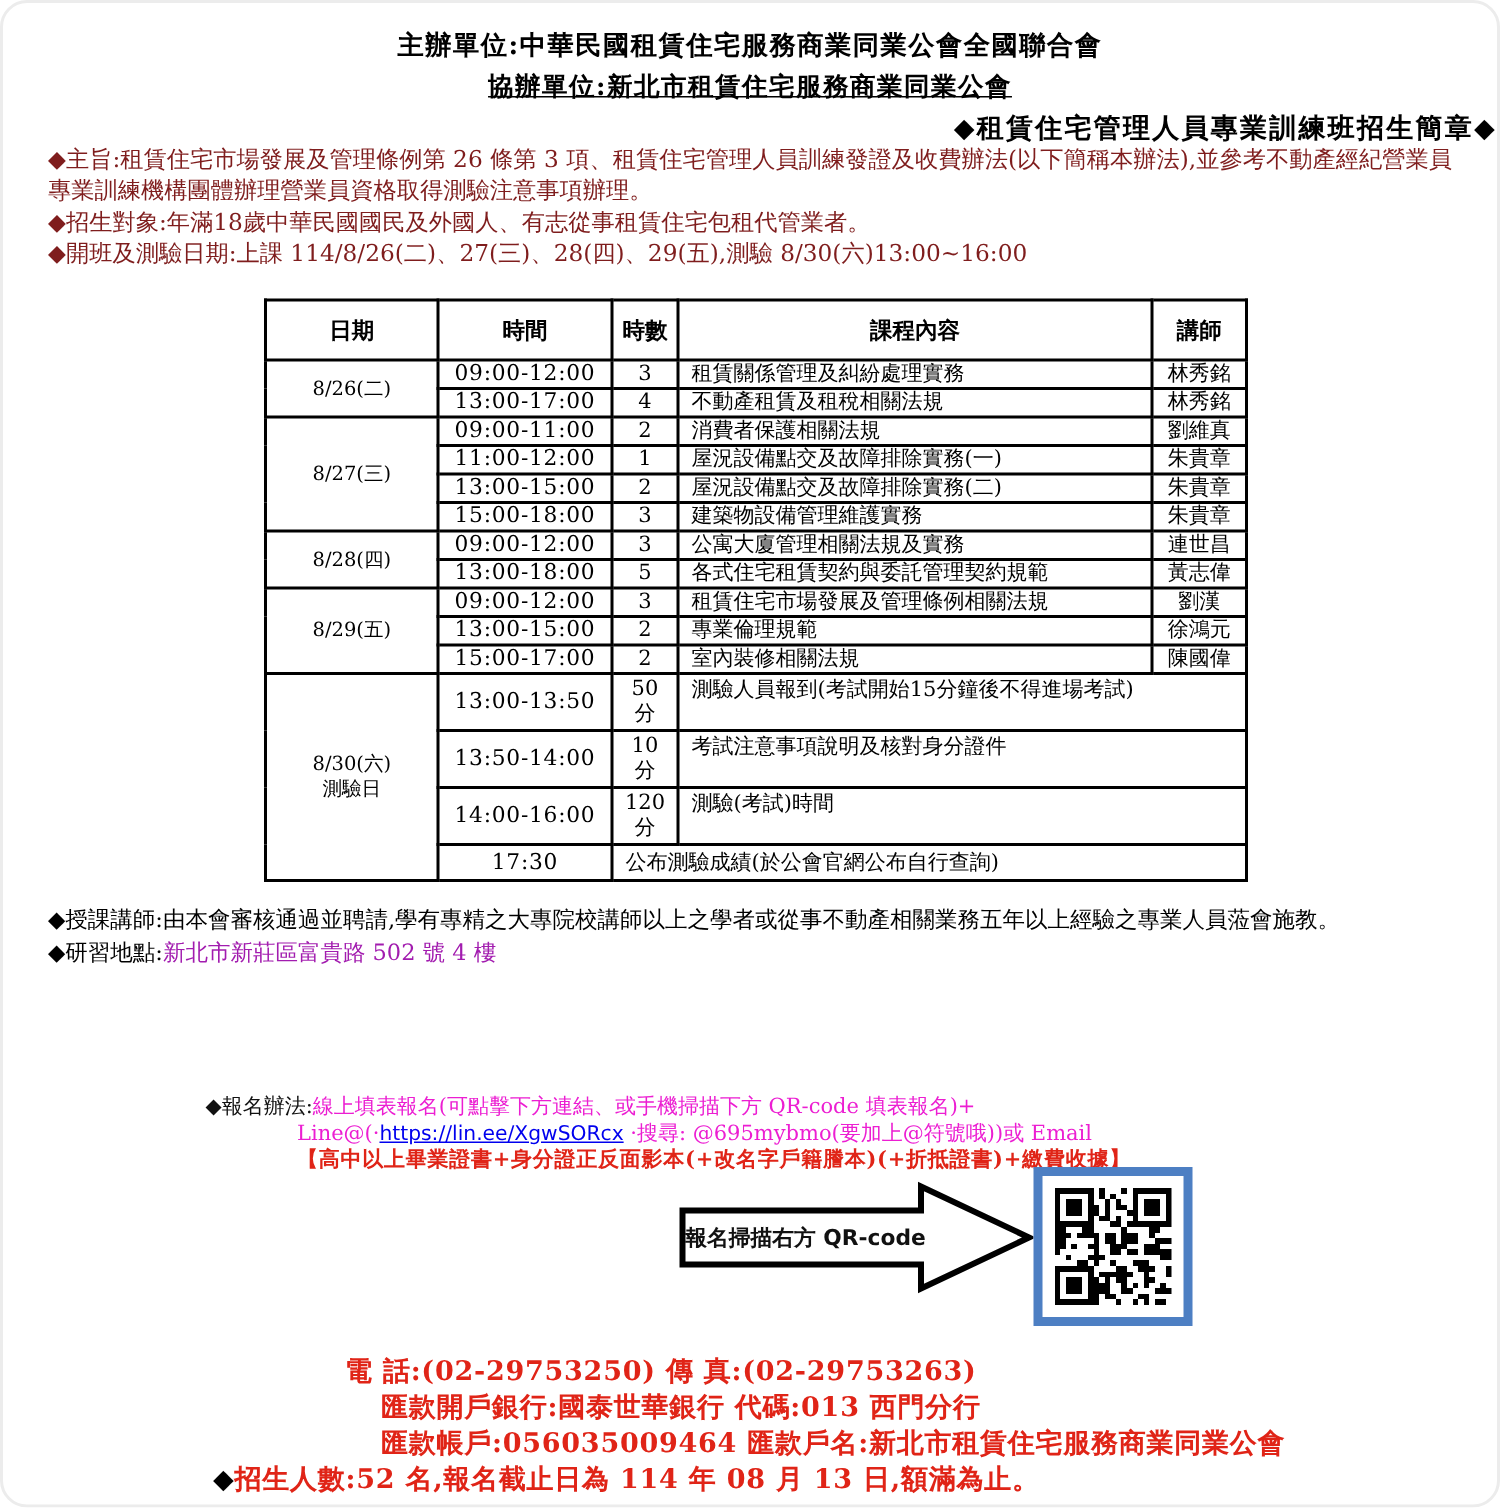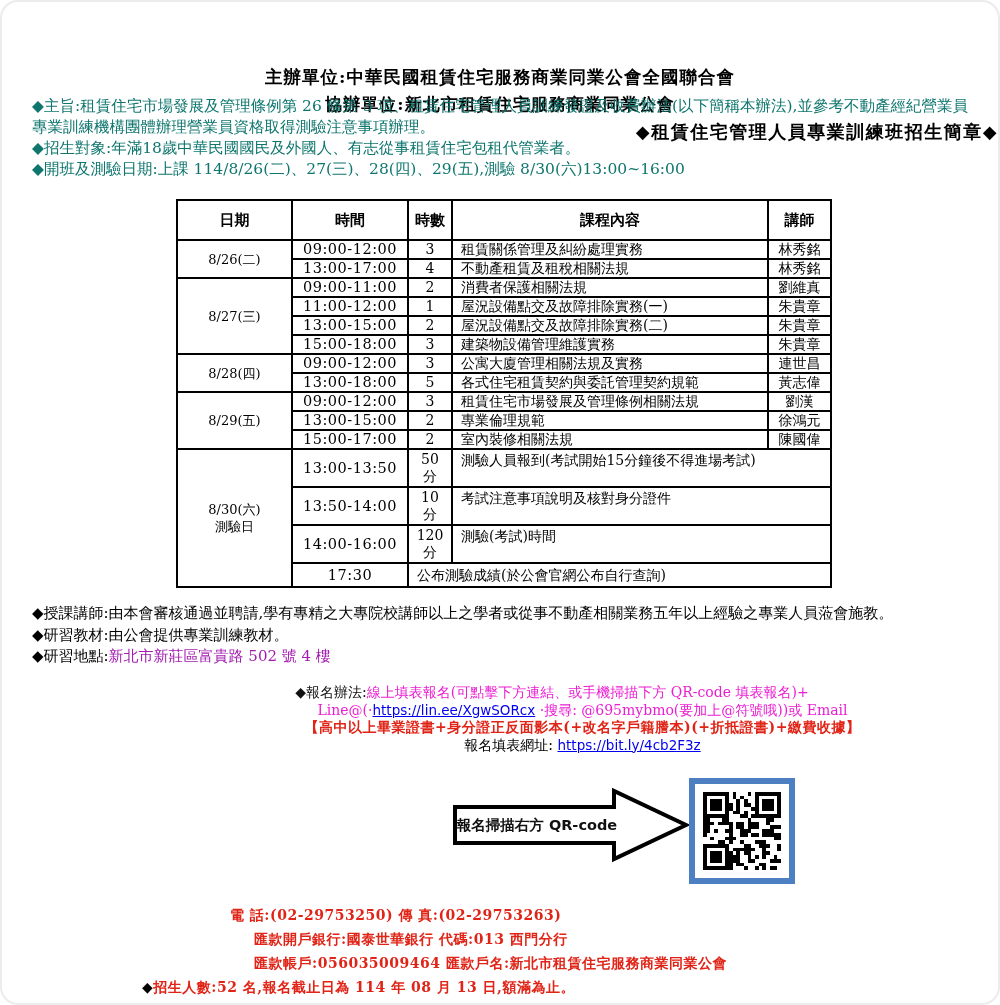--- a/index.html
+++ b/index.html
@@ -7,26 +7,26 @@
   body {
     width:1000px; height:1005px;
     font-family:"DejaVu Serif","Liberation Serif",serif;
     color:#111;
   }
   .page {
     position:relative; width:1000px; height:1005px; background:#fff;
     border:2px solid #ececec; border-radius:18px; overflow:hidden;
   }
   
-  .header { position:absolute; top:16px; left:0; width:100%; text-align:center; font-weight:bold; color:#000;margin-top:46px; }
+  .header { position:absolute; top:16px; left:0; width:100%; text-align:center; font-weight:bold; color:#000; }
   .header .h1 { font-size:17.5px; line-height:27px; letter-spacing:1px; }
-  .header .h2 { font-size:17px;   line-height:27px; letter-spacing:1px; }
+  .header .h2 { font-size:17px;   line-height:27px; letter-spacing:1px;text-decoration:underline; }
   .header .h3 { font-size:18px;   line-height:27px; letter-spacing:1.5px;text-align:right; }
   
-  .intro { position:absolute; top:94px; left:30px; width:940px; font-size:15.5px; line-height:21px; color:#0f766e; }
+  .intro { position:absolute; top:94px; left:30px; width:940px; font-size:15.5px; line-height:21px; color:#7f1d1d; }
   
   table.course-table {
     position:absolute; top:197px; left:174px; width:654px;
     border-collapse:collapse; table-layout:fixed;
   }
   .course-table th, .course-table td {
     border:2px solid #000; padding:0 2px; text-align:center; vertical-align:middle;
     font-size:14px; color:#000; overflow:hidden;
   }
   .course-table thead th { height:40px; font-size:15px; font-weight:bold; line-height:18px; }
@@ -37,21 +37,21 @@
   .course-table td.content-cell { text-align:left; padding-left:8px; }
   .course-table td.date-cell { font-size:13px; line-height:19px;margin-left:20px; }
   .course-table td.time-cell { font-size:14.5px; letter-spacing:0.5px; }
   
   .notes { position:absolute; top:601px; left:30px; width:944px; font-size:15px; line-height:21.5px; color:#000; }
   .red { color:#a21caf; }
   .hl { background:#ffff00; padding:0 2px; font-weight:bold; }
   .fee-dark { color:#9c2a05; }
   .fee-amt { color:#ff3d00; }
   
-  .registration { position:absolute; top:682px; left:135px; width:830px; font-size:14px; line-height:17.5px;text-align:center; }
+  .registration { position:absolute; top:728px; left:135px; width:830px; font-size:14px; line-height:17.5px; }
   .magenta { color:#ec1ed2; }
   .reg-cont { margin-left:61px; }
   .docs { color:#e02417; font-weight:bold; letter-spacing:0.5px; }
   .form-line { color:#000; }
   a.link { color:#0000ee; text-decoration:underline; font-family:"DejaVu Sans","Liberation Sans",sans-serif; font-size:13.5px; }
   
   .arrow-wrap { position:absolute; left:450px; top:785px; width:240px; height:76px; }
   .arrow-wrap svg { display:block; }
   .arrow-label {
     position:absolute; left:10px; top:24px; width:150px; height:28px;
@@ -59,21 +59,21 @@
     font-family:"DejaVu Sans","Liberation Sans",sans-serif;
     font-size:14.5px; font-weight:bold; color:#111; white-space:nowrap;
   }
   
   .qr-frame {
     position:absolute; left:687px; top:776px; width:106px; height:106px;
     border:6px solid #4d7fc3; background:#fff; padding:8px;
   }
   .qr-frame svg { display:block; width:78px; height:78px; }
   
-  .contact { position:absolute; top:903px; left:140px; width:760px; color:#e02417; font-weight:bold; font-size:14px; letter-spacing:0.5px; }
+  .contact { position:absolute; top:903px; left:140px; width:760px; color:#e02417; font-weight:bold; font-size:18px; letter-spacing:0.5px; }
   .contact > div { height:24px; line-height:20px; }
   .contact .c1 { margin-left:88px; }
   .contact .c2 { margin-left:112px; }
   .black-diamond { color:#000; }
   
   .hours-stack div { line-height:17px; }
 </style>
 </head>
 <body>
 
@@ -217,38 +217,33 @@
         </tr>
         <tr class="row-last">
           <td class="time-cell">17:30</td>
           <td class="content-cell" colspan="3">公布測驗成績(於公會官網公布自行查詢)</td>
         </tr>
       </tbody>
   </table>
 
   <div class="notes">
     <div>◆授課講師:由本會審核通過並聘請,學有專精之大專院校講師以上之學者或從事不動產相關業務五年以上經驗之專業人員蒞會施教。</div>
-    <div>◆研習教材:由公會提供專業訓練教材。</div>
     <div>
       <span>◆研習地點:</span><span class="red">新北市新莊區富貴路 502 號 4 樓</span>
     </div>
   </div>
 
   <div class="registration">
     <div>
       <span>◆報名辦法:</span><span class="magenta">線上填表報名(可點擊下方連結、或手機掃描下方 QR-code 填表報名)+</span>
     </div>
     <div class="reg-cont magenta">
       <span>Line@(·</span><a class="link" href="#">https://lin.ee/XgwSORcx</a><span> ·搜尋: @695mybmo(要加上@符號哦))或 Email</span>
     </div>
     <div class="reg-cont docs">【高中以上畢業證書+身分證正反面影本(+改名字戶籍謄本)(+折抵證書)+繳費收據】</div>
-    <div class="reg-cont form-line">
-      <span>報名填表網址:</span>
-      <a class="link" href="#">https://bit.ly/4cb2F3z</a>
-    </div>
   </div>
 
   <div class="arrow-wrap">
     <svg width="240" height="76" viewBox="0 0 240 76">
       <polygon points="3,20 162,20 162,4 234,38 162,72 162,56 3,56" fill="#ffffff" stroke="#000000" stroke-width="4" stroke-linejoin="miter"></polygon>
     </svg>
     <div class="arrow-label">報名掃描右方 QR-code</div>
   </div>
 
   <div class="qr-frame">

